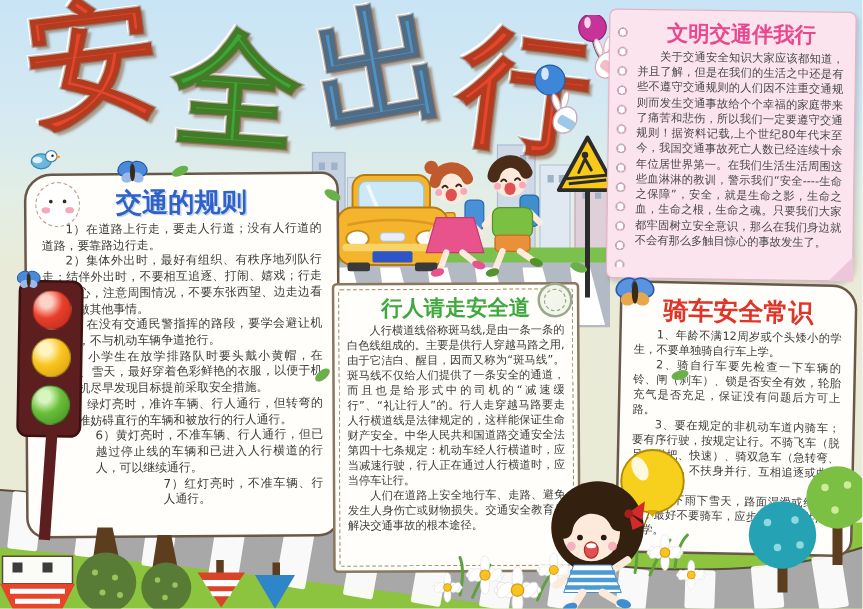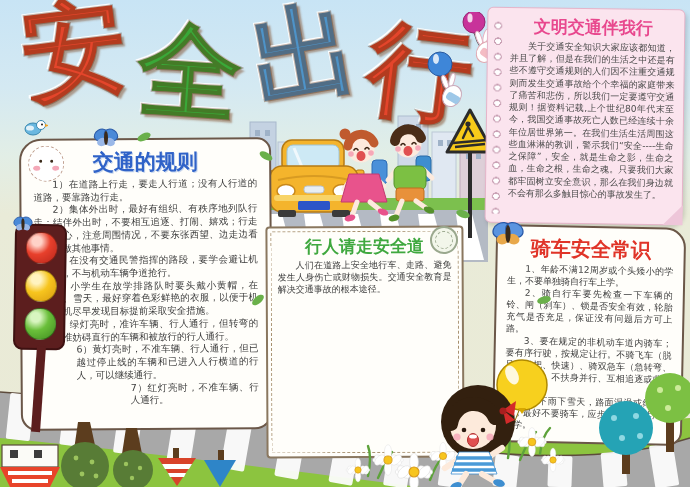--- a/index.html
+++ b/index.html
@@ -209,20 +209,21 @@
       <p>4）小学生在放学排路队时要头戴小黄帽，在雾、雨、雪天，最好穿着色彩鲜艳的衣服，以便于机动车司机尽早发现目标提前采取安全措施。</p>
       <p>5）绿灯亮时，准许车辆、行人通行，但转弯的车辆不准妨碍直行的车辆和被放行的行人通行。</p>
       <p class="push1">6）黄灯亮时，不准车辆、行人通行，但已越过停止线的车辆和已进入人行横道的行人，可以继续通行。</p>
       <p class="push2">7）红灯亮时，不准车辆、行人通行。</p>
     </div>
   </div>
 
   <div class="abs note white-box ped-box">
     <h2>行人请走安全道</h2>
     <div class="body">
+      <p>人行横道线俗称斑马线,是由一条一条的白色线组成的。主要是供行人穿越马路之用,由于它洁白、醒目，因而又称为“斑马线”。斑马线不仅给人们提供了一条安全的通道，而且也是给形式中的司机的“减速缓行”、“礼让行人”的。行人走穿越马路要走人行横道线是法律规定的，这样能保证生命财产安全。中华人民共和国道路交通安全法第四十七条规定：机动车经人行横道时，应当减速行驶，行人正在通过人行横道时，应当停车让行。</p>
       <p>人们在道路上安全地行车、走路、避免发生人身伤亡或财物损失。交通安全教育是解决交通事故的根本途径。</p>
     </div>
   </div>
   <div class="abs stamp"></div>
 
   <div class="abs note white-box cyc-box">
     <h2>骑车安全常识</h2>
     <div class="body">
       <p>1、年龄不满12周岁或个头矮小的学生，不要单独骑自行车上学。</p>
       <p>2、骑自行车要先检查一下车辆的铃、闸（刹车）、锁是否安全有效，轮胎充气是否充足，保证没有问题后方可上路。</p>

